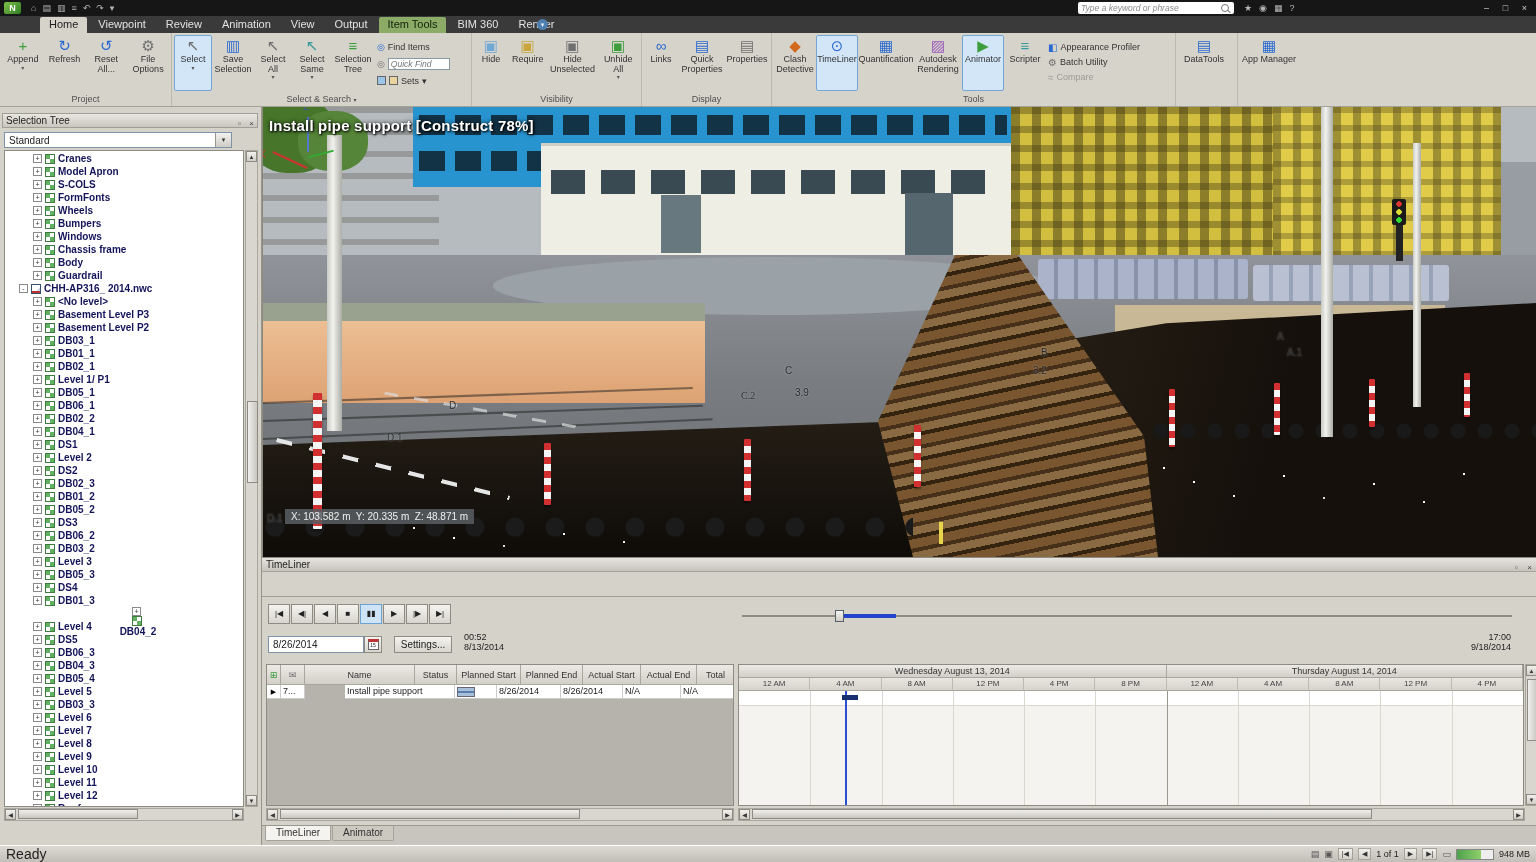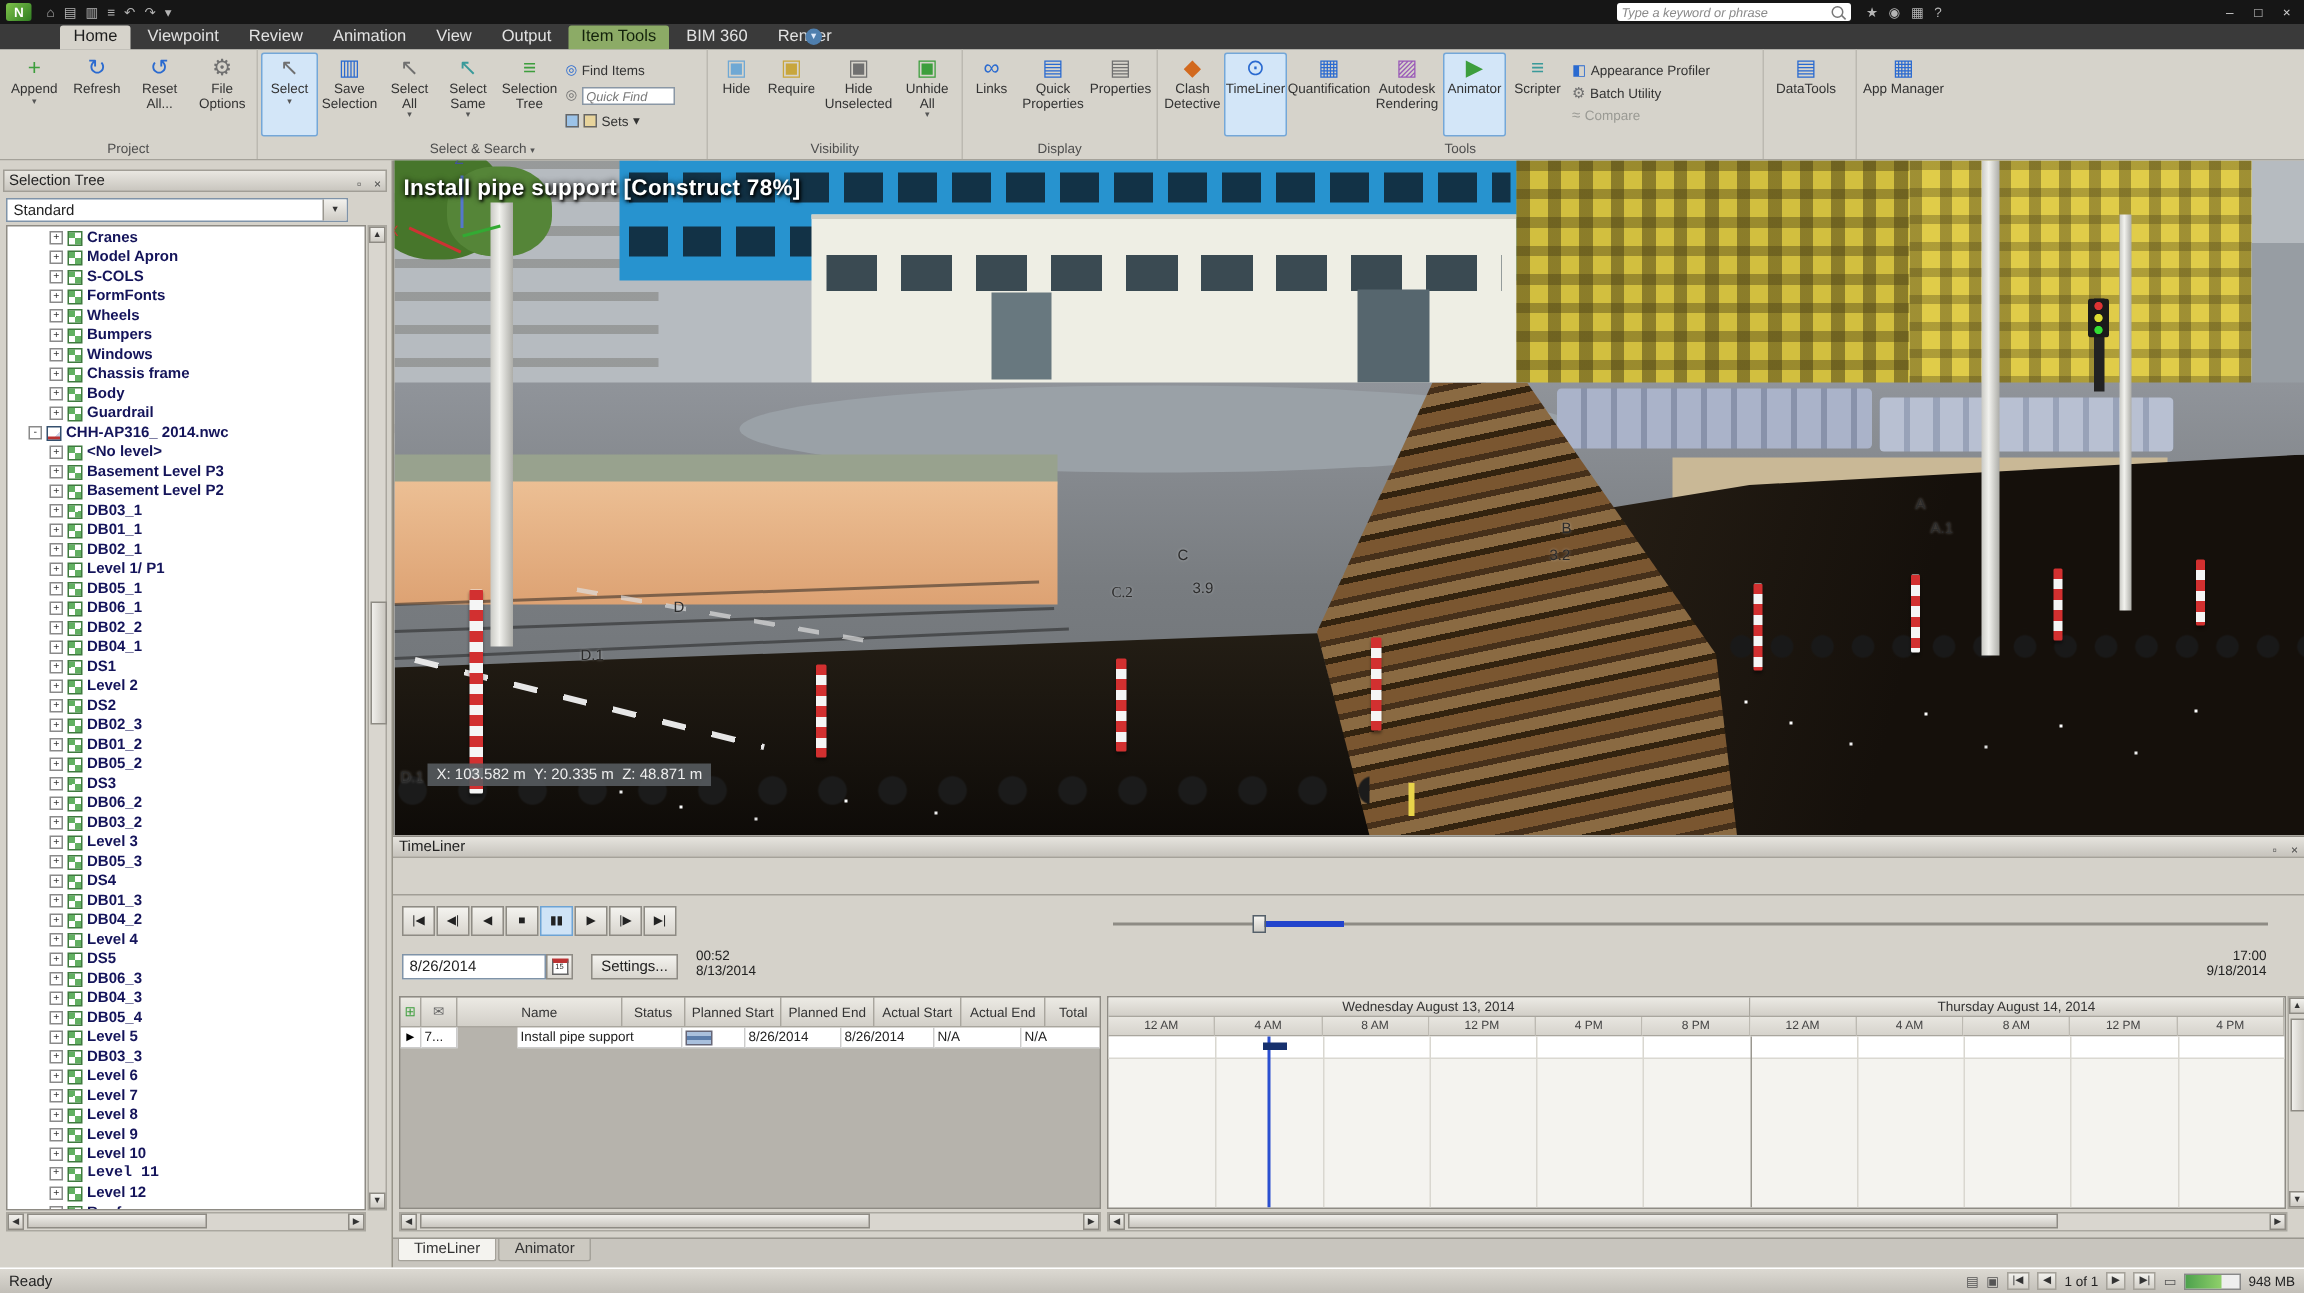--- a/index.html
+++ b/index.html
@@ -201,21 +201,21 @@
   .tl-vscroll .vthumb{top:14px;height:60px;}
   .hs-left{position:absolute;left:4px;top:250px;width:468px;}
   .hs-right{position:absolute;left:476px;top:250px;width:787px;}
   #doc-tabs{position:absolute;left:0;top:267px;width:100%;height:20px;background:#c8c5be;border-top:1px solid #9a978f;display:flex;align-items:flex-start;padding-left:3px;gap:1px;box-sizing:border-box;}
   .dtab{font-size:10px;color:#333;background:#ccc9c1;border:1px solid #a5a29a;border-top:none;padding:1px 10px 2px;border-radius:0 0 2px 2px;}
   .dtab.active{background:#f4f3ef;}
 
   
   #statusbar{position:absolute;left:0;top:845px;width:1536px;height:17px;background:linear-gradient(#dcd9d2,#c2bfb8);border-top:1px solid #fff;
              display:flex;align-items:center;justify-content:space-between;padding:0 6px;box-sizing:border-box;}
-  #statusbar .stxt{font-size:10px;color:#222;}
+  #statusbar .stxt{font-size:14px;color:#222;}
   .sb-right{display:flex;align-items:center;gap:5px;}
   .sbic{font-size:9px;color:#555;}
   .sb-nav{font-size:7px;color:#333;border:1px solid #a5a29a;background:linear-gradient(#f2f1ed,#d2cfc8);padding:1px 3px;line-height:8px;}
   .sb-text{font-size:9px;color:#222;}
   .gauge{position:relative;width:36px;height:9px;border:1px solid #888;background:#eee;display:inline-block;}
   .gfill{position:absolute;left:0;top:0;bottom:0;width:68%;background:linear-gradient(90deg,#4da14d,#8fd06a);}
 </style>
 </head>
 <body>
 
@@ -624,21 +624,21 @@
           <div class="trow" style="padding-left: 28px;">
             <span class="texp">+</span>
             <span class="tico layer"></span>
             <span class="tlbl">DS4</span>
           </div>
           <div class="trow" style="padding-left: 28px;">
             <span class="texp">+</span>
             <span class="tico layer"></span>
             <span class="tlbl">DB01_3</span>
           </div>
-          <div class="trow" style="padding-left: 28px;">
+          <div class="trow" style="padding-left: 28px; flex-direction: column;">
             <span class="texp">+</span>
             <span class="tico layer"></span>
             <span class="tlbl">DB04_2</span>
           </div>
           <div class="trow" style="padding-left: 28px;">
             <span class="texp">+</span>
             <span class="tico layer"></span>
             <span class="tlbl">Level 4</span>
           </div>
           <div class="trow" style="padding-left: 28px;">
@@ -689,21 +689,21 @@
           <div class="trow" style="padding-left: 28px;">
             <span class="texp">+</span>
             <span class="tico layer"></span>
             <span class="tlbl">Level 9</span>
           </div>
           <div class="trow" style="padding-left: 28px;">
             <span class="texp">+</span>
             <span class="tico layer"></span>
             <span class="tlbl">Level 10</span>
           </div>
-          <div class="trow" style="padding-left: 28px; font-family: Liberation Mono, monospace;">
+          <div class="trow" style="padding-left: 28px;">
             <span class="texp">+</span>
             <span class="tico layer"></span>
             <span class="tlbl">Level 11</span>
           </div>
           <div class="trow" style="padding-left: 28px;">
             <span class="texp">+</span>
             <span class="tico layer"></span>
             <span class="tlbl">Level 12</span>
           </div>
           <div class="trow" style="padding-left: 28px;">

